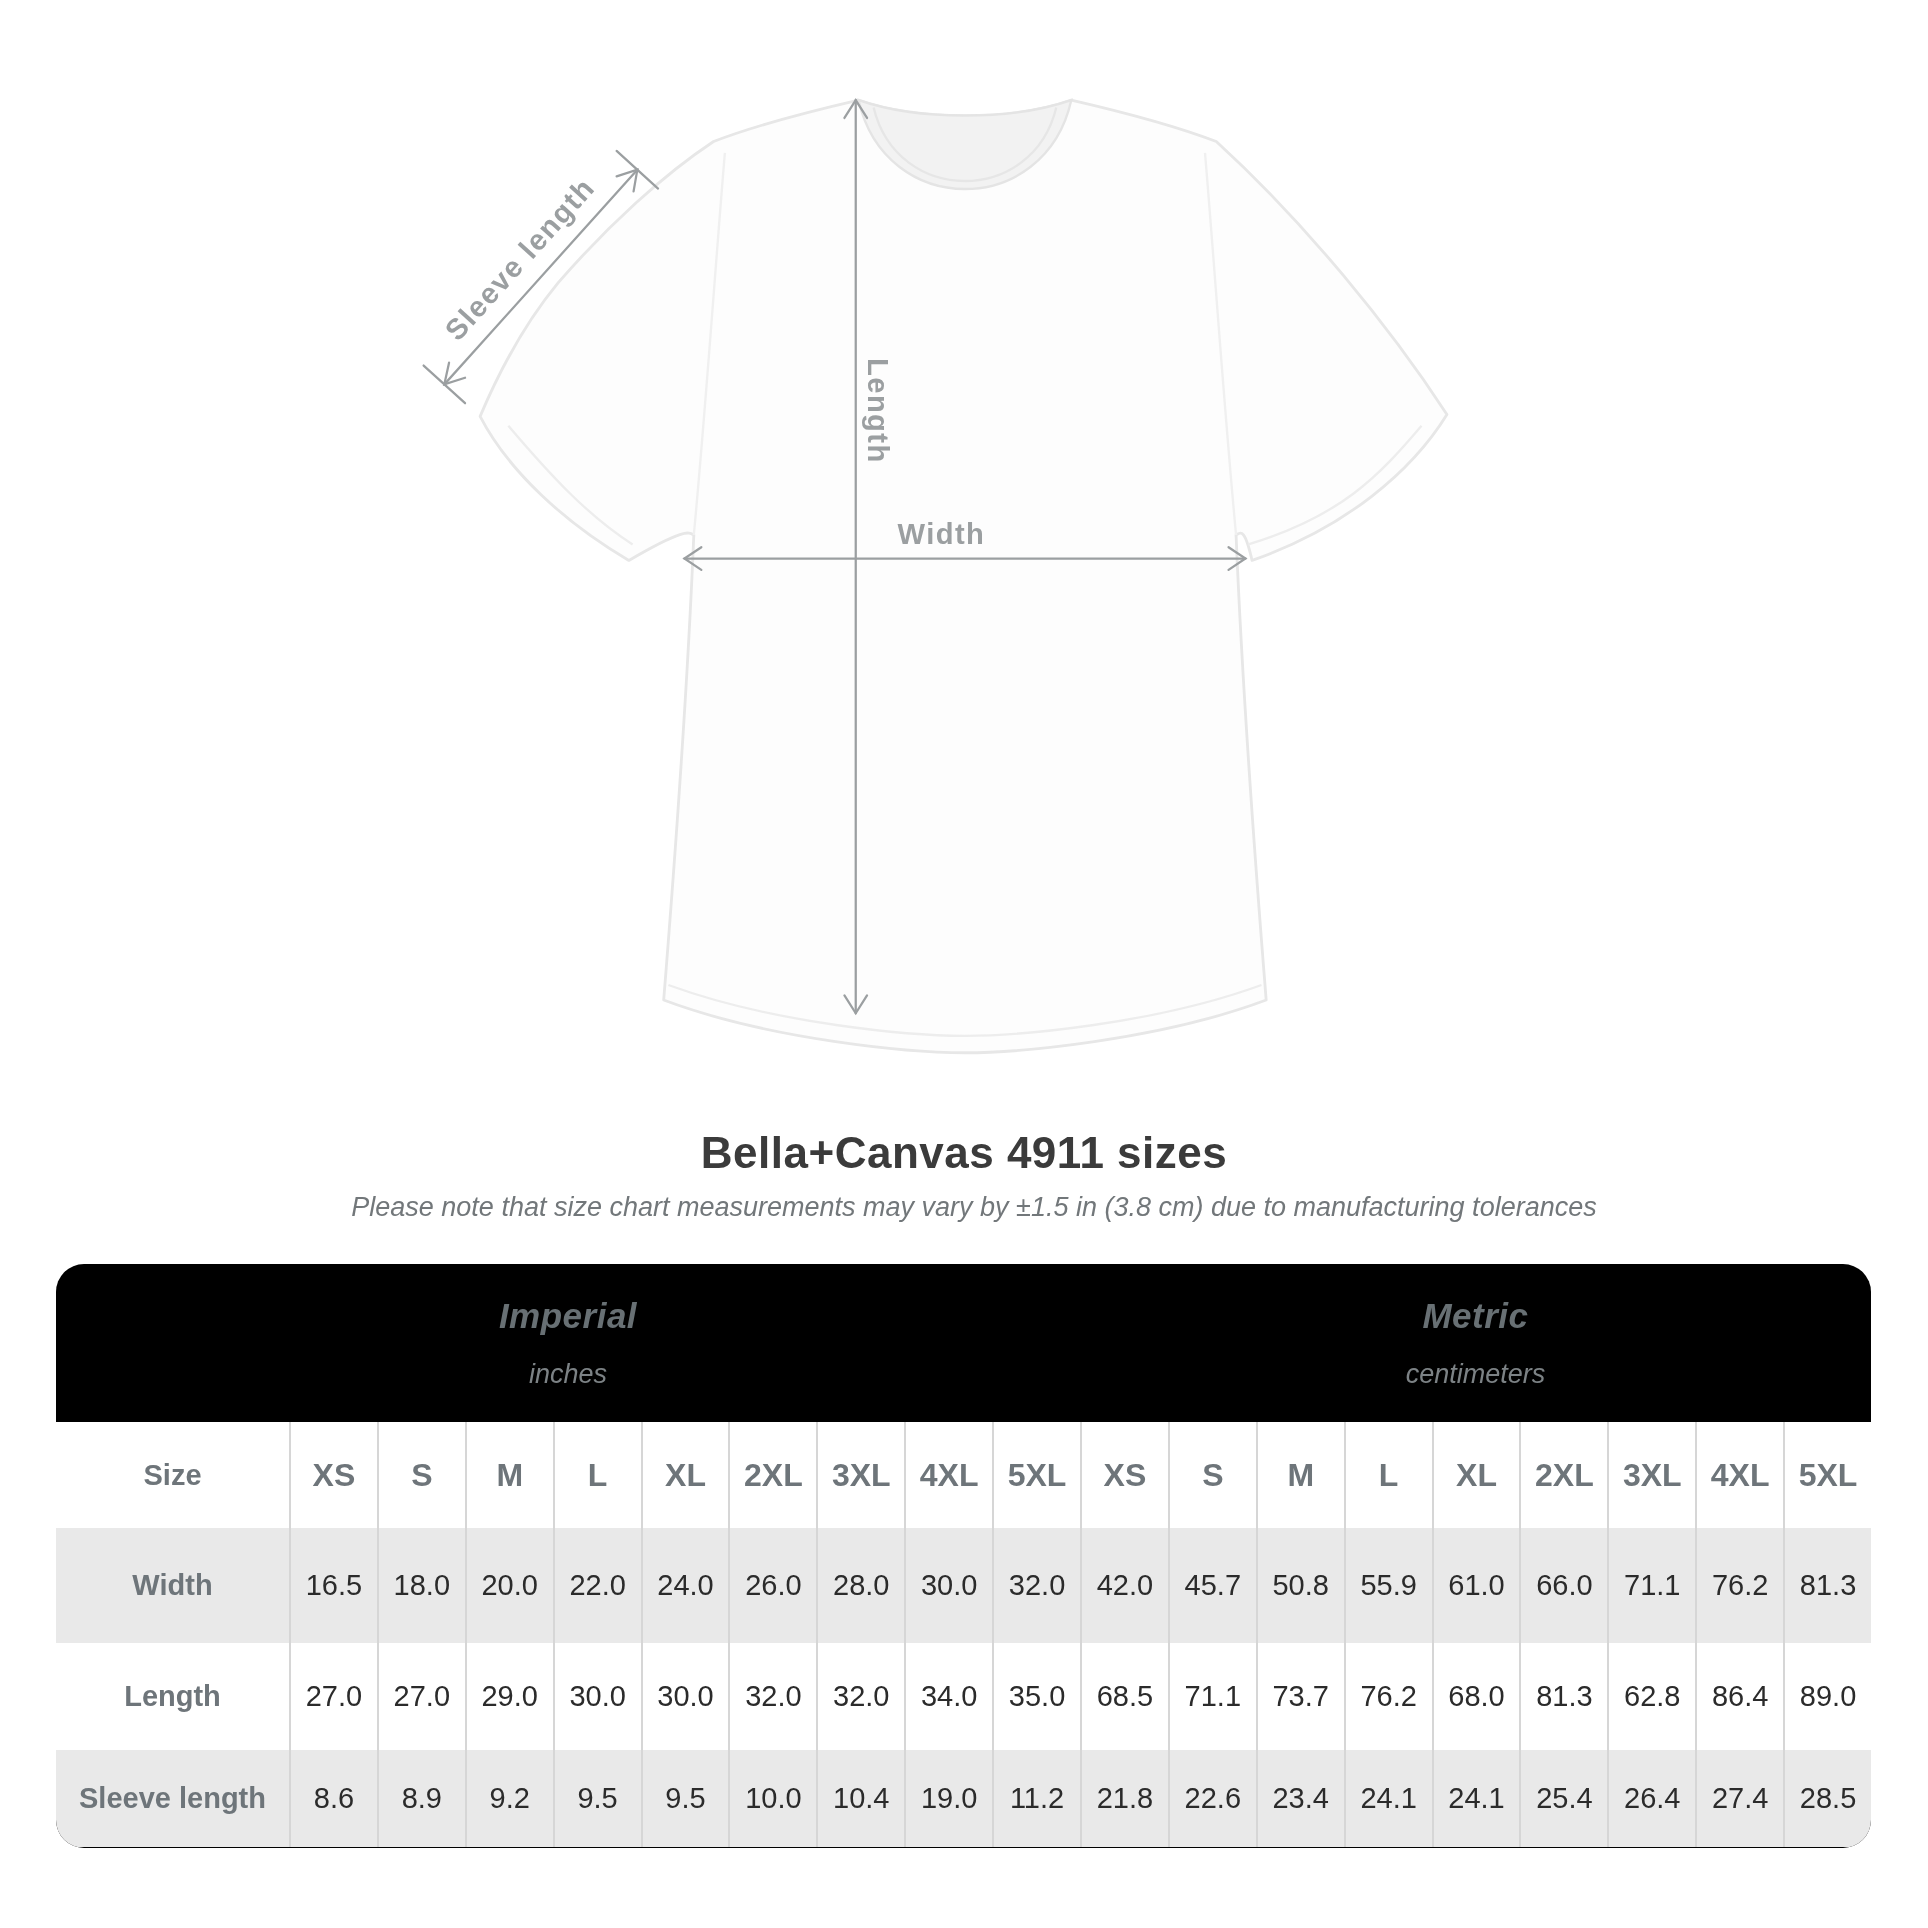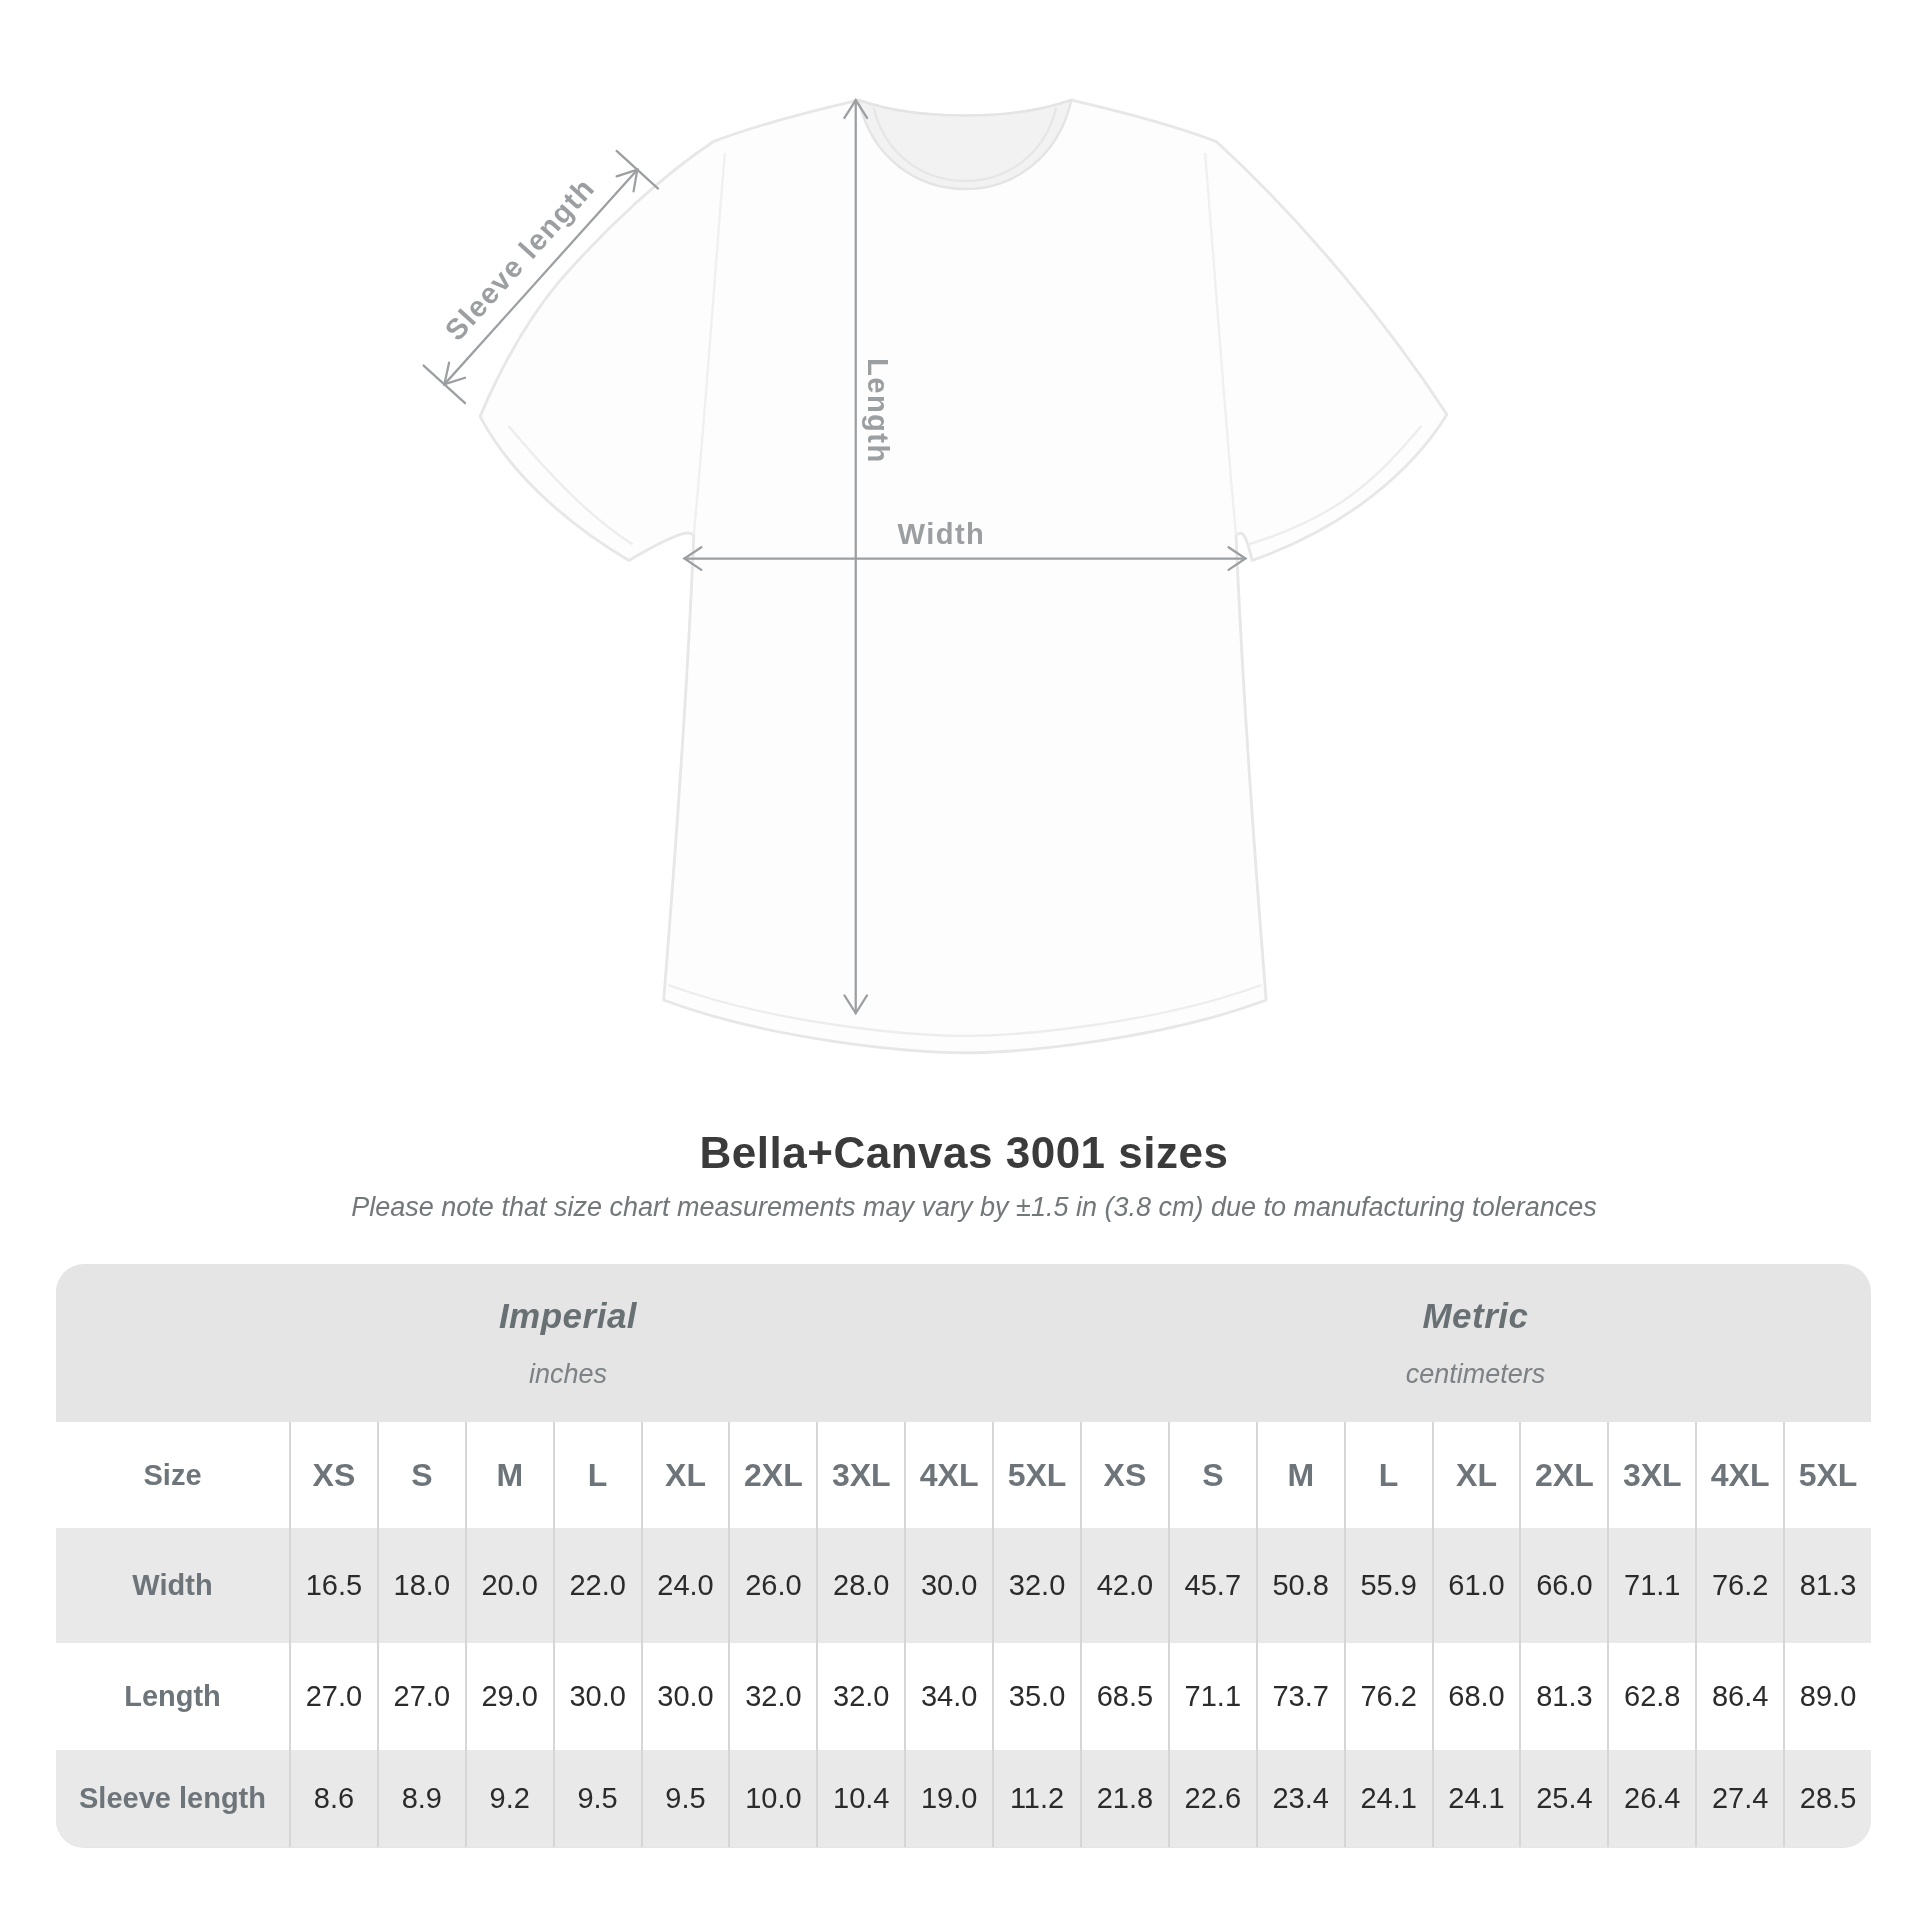--- a/index.html
+++ b/index.html
@@ -11,21 +11,21 @@
   .diagram{position:absolute;left:0;top:0;width:1928px;height:1102px;}
   .anno-label{font-family:"Liberation Sans", sans-serif;font-weight:bold;font-size:31px;
               fill:#9b9fa1;letter-spacing:1.5px;}
   
   .title{position:absolute;left:0;top:1128px;width:100%;margin:0;text-align:center;
          font-size:44px;font-weight:bold;color:#3b3b3b;letter-spacing:0.5px;}
   .subtitle{position:absolute;left:0;top:1192px;width:100%;margin:0;text-align:center;
             font-size:27px;font-style:italic;color:#72777a;padding-left:10px;}
   
   .tbl{position:absolute;left:56px;top:1264px;width:1815px;height:584px;
-       background:#e5e5e5;border-radius:28px;overflow:hidden;
+       background:#000000;border-radius:28px;overflow:hidden;
        display:grid;grid-template-columns:233px repeat(18,1fr);
        grid-template-rows:158px 106px 115px 107px 97px;}
   .c{display:flex;align-items:center;justify-content:center;min-width:0;}
   .sep{border-left:2.8px solid #d6d6d6;}
   .bg-white{background:#ffffff;}
   .bg-gray{background:#e9e9e9;}
   .lbl{font-weight:bold;color:#6e757a;font-size:29px;}
   .szh{font-weight:bold;color:#6e757a;font-size:32px;}
   .val{color:#2b2b2b;font-size:29px;}
   .gh{grid-row:1;display:flex;flex-direction:column;align-items:center;justify-content:center;gap:15px;}
@@ -95,21 +95,21 @@
           <path d="M 450 388 L 494 428"></path>
         </g>
       </g>
 
       <text class="anno-label" transform="translate(922 380) rotate(90)">Length</text>
       <text class="anno-label" x="1000" y="578" text-anchor="middle">Width</text>
       <text class="anno-label" transform="translate(560 282) rotate(-48)" text-anchor="middle">Sleeve length</text>
     </svg>
   </div>
 
-  <h1 class="title">Bella+Canvas 3001 sizes</h1>
+  <h1 class="title">Bella+Canvas 4911 sizes</h1>
   <p class="subtitle">Please note that size chart measurements may vary by ±1.5 in (3.8 cm) due to manufacturing tolerances</p>
 
   <div class="tbl">
 
     <div class="gh gh-imperial">
       <span class="g-label">Imperial</span>
       <span class="g-unit">inches</span>
     </div>
     <div class="gh gh-metric">
       <span class="g-label">Metric</span>

